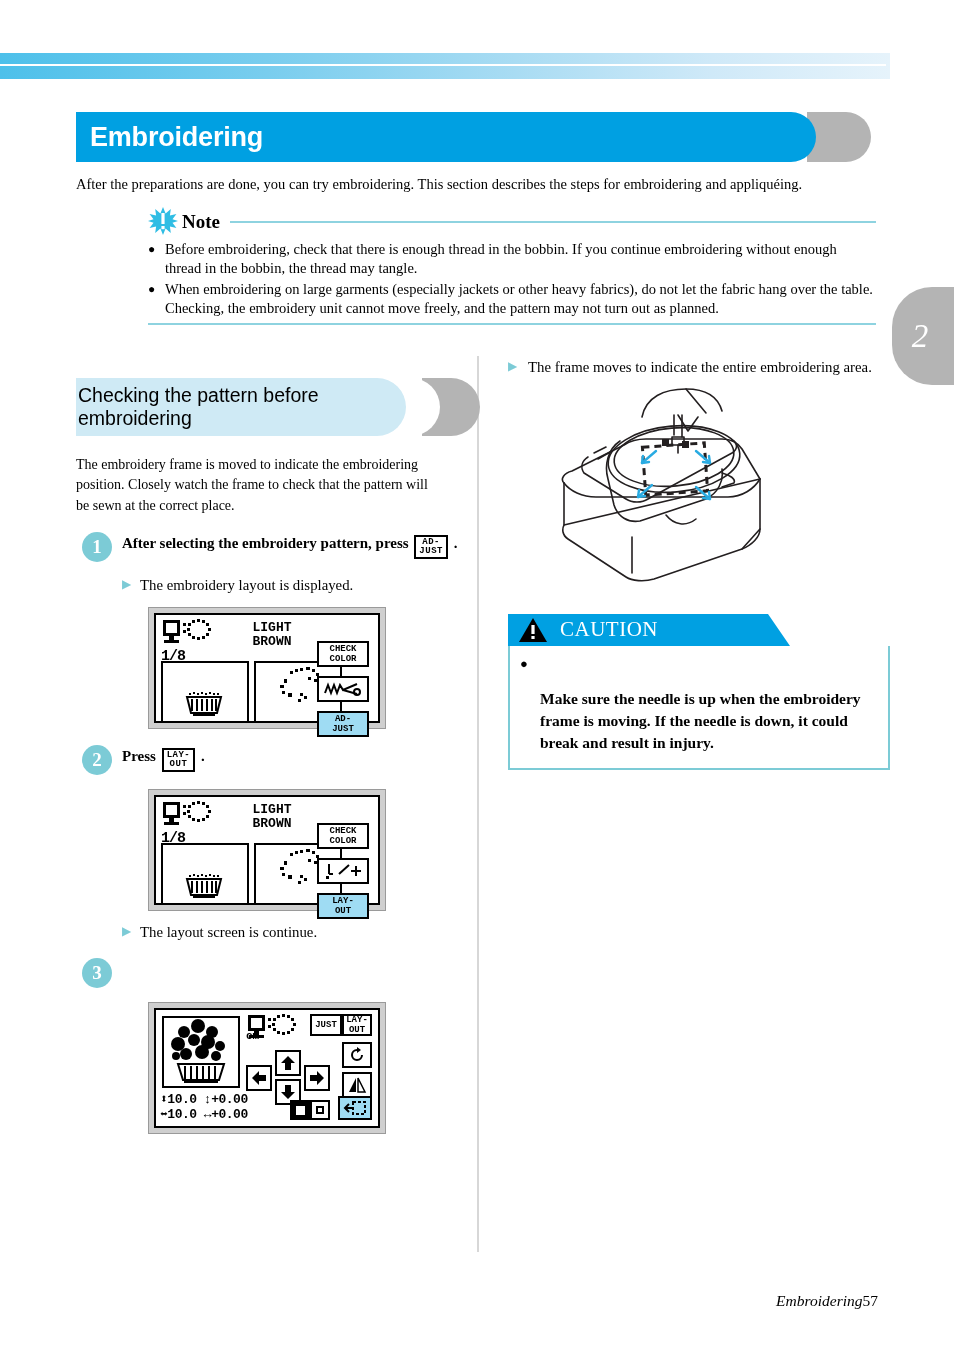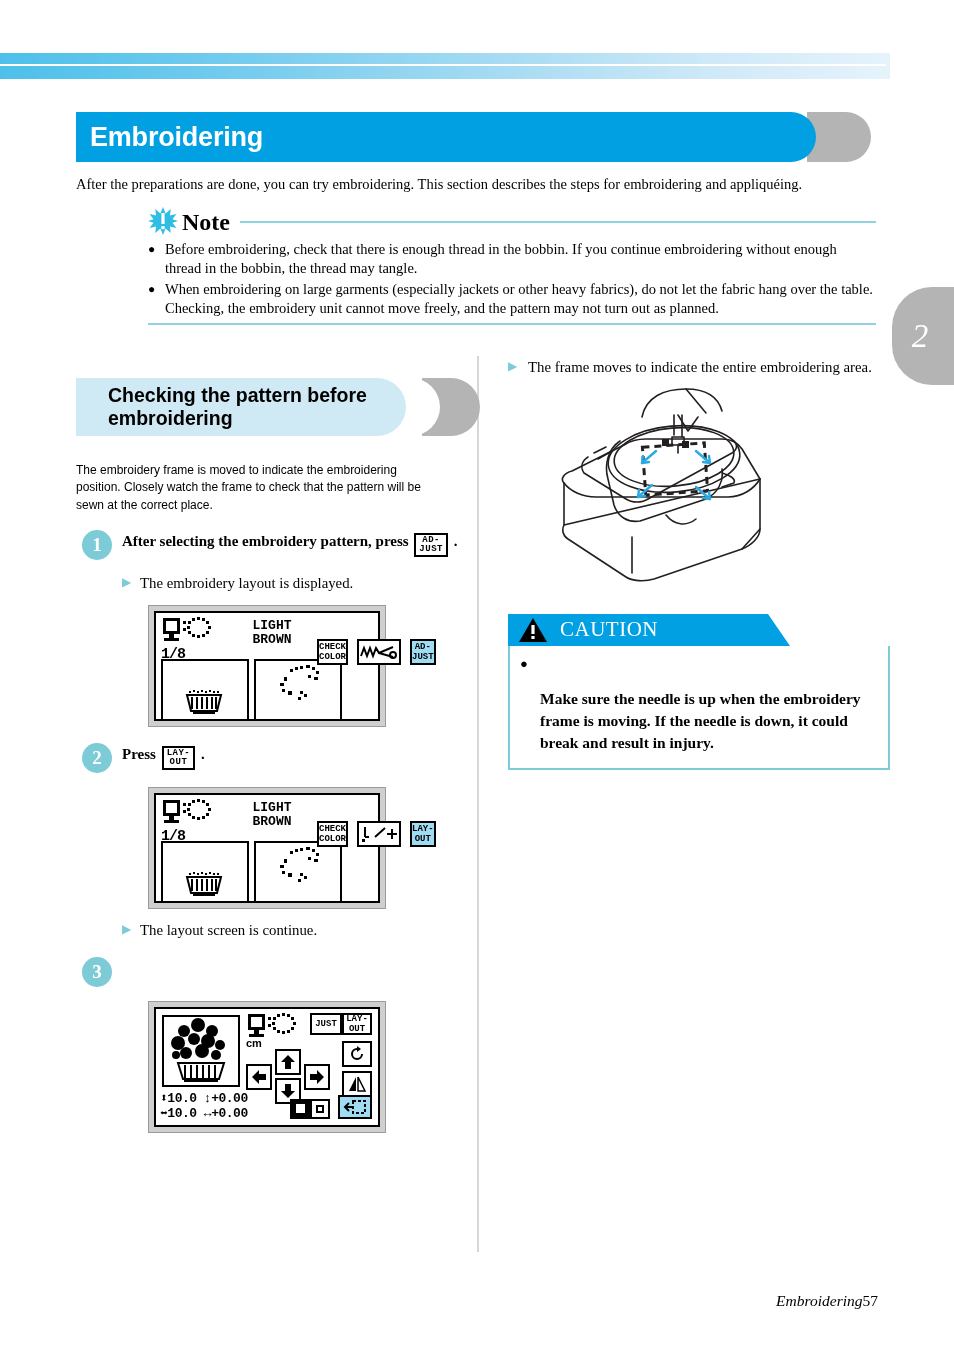--- a/index.html
+++ b/index.html
@@ -58,21 +58,21 @@
     font-size:14.5px; line-height:1.3; color:#000;
   }
 
   
   .note{ position:absolute; left:148px; top:208px; width:728px; }
   .note-head{ display:flex; align-items:center; height:28px; }
   .note-star{ position:relative; width:30px; height:28px; flex:0 0 30px; }
   .note-star svg{ position:absolute; left:0; top:-2px; }
   .note-title{
     font-family:"Liberation Serif", serif;
-    font-weight:bold; font-size:24px; margin-left:4px; margin-right:10px;
+    font-weight:bold; font-size:19px; margin-left:4px; margin-right:10px;
   }
   .note-rule{ flex:1 1 auto; height:2px; background:#8ed3e0; }
   .note-body{ margin-top:4px; }
   .note-item{
     display:flex; font-family:"Liberation Serif", serif;
     font-size:14.5px; line-height:1.33; margin-bottom:1px;
   }
   .note-bullet{ flex:0 0 17px; font-size:12px; line-height:1.5; }
   .note-text{ flex:1 1 auto; }
   .note-foot-rule{ margin-top:5px; height:2px; background:#8ed3e0; width:728px; }
@@ -85,35 +85,35 @@
   .col-right{ position:absolute; left:508px; top:358px; width:370px; }
 
   
   .sub-head-wrap{ position:relative; width:385px; height:58px; }
   .sub-head{
     position:absolute; left:0; top:0; width:330px; height:58px;
     background:#cfeaf5; border-radius:0 29px 29px 0;
     display:flex; align-items:center;
   }
   .sub-head h2{
-    margin:0; padding-left:32px; font-size:19.5px; font-weight:bold;
+    margin:0; padding-left:2px; font-size:19.5px; font-weight:normal;
     line-height:1.16; color:#000;
   }
   .sub-crescent{
     position:absolute; left:346px; top:0; width:58px; height:58px;
     background:#b4b4b4; border-radius:0 29px 29px 0;
   }
   .sub-crescent-cut{
     position:absolute; left:330px; top:0; width:34px; height:58px;
     background:#ffffff; border-radius:0 29px 29px 0;
   }
 
   .body-para{
-    margin-top:26px; font-family:Liberation Sans, sans-serif;
-    font-size:12px; line-height:1.45; width:360px;
+    margin-top:19px; font-family:Liberation Serif, serif;
+    font-size:14px; line-height:1.45; width:360px;
   }
 
   
   .step{ position:relative; margin-top:18px; padding-left:46px; min-height:30px; }
   .step-num{
     position:absolute; left:6px; top:-2px; width:30px; height:30px;
     border-radius:50%; background:#7ccbd6;
     color:#fff; font-family:"Liberation Serif", serif; font-weight:bold;
     font-size:19px; display:flex; align-items:center; justify-content:center;
   }
@@ -157,21 +157,21 @@
     font-family:"Liberation Mono", monospace; font-weight:bold;
     font-size:13px; line-height:14px; letter-spacing:0px; padding-top:2px;
   }
   .lcd-right{ width:52px; }
   .lcd-btm{ display:flex; gap:5px; margin-top:2px; }
   .lcd-pane{
     border:2px solid #000; height:62px; position:relative; background:#fff;
   }
   .lcd-pane.p1{ width:88px; }
   .lcd-pane.p2{ width:88px; }
-  .lcd-side{ width:52px; display:flex; flex-direction:row; gap:9px;
+  .lcd-side{ width:52px; display:flex; flex-direction:column; gap:9px;
              position:absolute; right:9px; top:26px; }
   .lcd-key{
     border:2px solid #000; background:#fff; height:26px;
     font-family:"Liberation Mono", monospace; font-weight:bold;
     font-size:9px; line-height:10px; text-align:center;
     display:flex; flex-direction:column; align-items:center; justify-content:center;
   }
   .lcd-key.hl{ background:#9fdcf3; }
 
   
@@ -570,21 +570,21 @@
               <rect x="45" y="14" width="3" height="3"></rect>
             <rect x="41" y="17" width="3" height="3"></rect>
               <rect x="36" y="18" width="3" height="3"></rect>
             <rect x="31" y="17" width="3" height="3"></rect>
               <rect x="27" y="14" width="3" height="3"></rect>
             <rect x="26" y="9" width="3" height="3"></rect>
               <rect x="27" y="4" width="3" height="3"></rect>
           </g>
         </svg>
       </div>
-      <div style="position:absolute; left:90px; top:28px; font-family:Liberation Sans, sans-serif; font-weight:bold; font-size:11px;">cm</div>
+      <div style="position:absolute; left:90px; top:20px; font-family:Liberation Mono, monospace; font-weight:bold; font-size:11px;">cm</div>
 
       <div class="arrowkey" style="left:119px; top:40px;">
         <svg width="18" height="18" viewBox="0 0 18 18">
             <path d="M9 2 L16 9 L12 9 L12 16 L6 16 L6 9 L2 9 Z" fill="#000"></path>
           </svg>
       </div>
       <div class="arrowkey" style="left:119px; top:69px;">
         <svg width="18" height="18" viewBox="0 0 18 18">
             <path d="M9 16 L2 9 L6 9 L6 2 L12 2 L12 9 L16 9 Z" fill="#000"></path>
           </svg>

